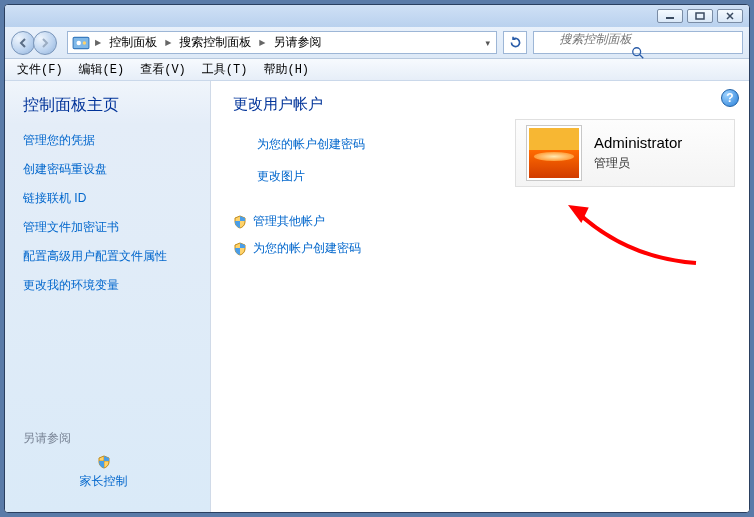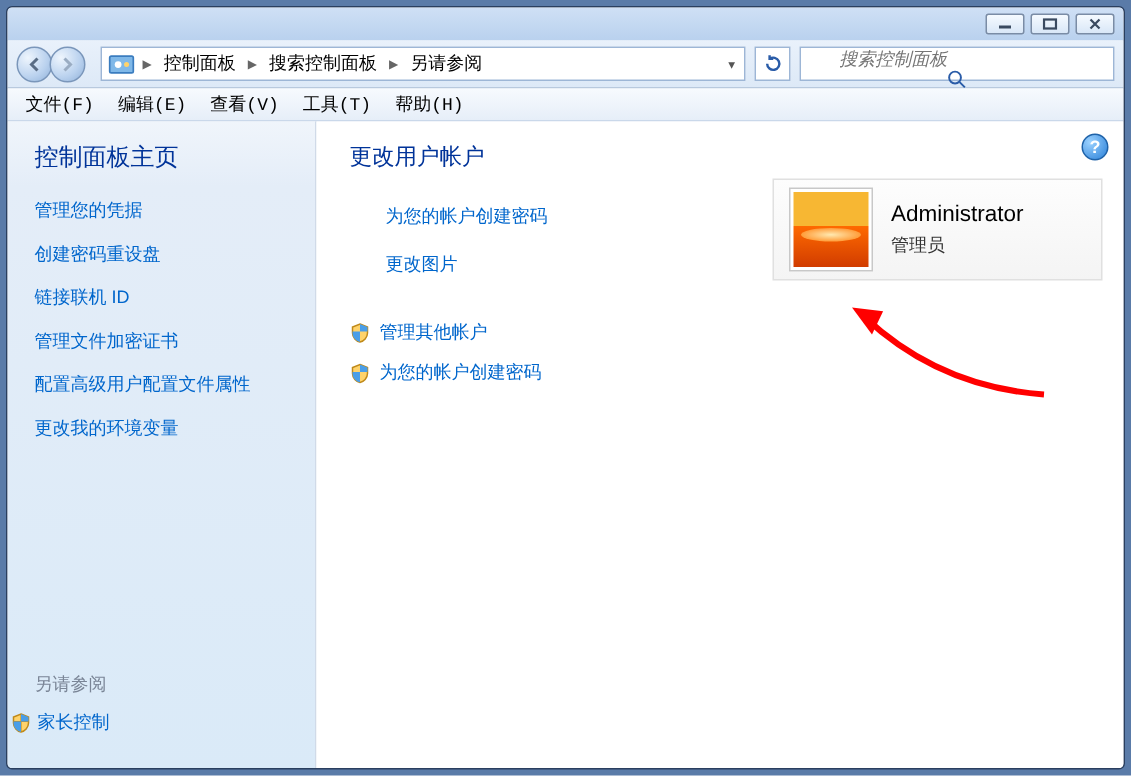--- a/index.html
+++ b/index.html
@@ -35,21 +35,21 @@
 
 
 .menubar { height: 22px; background: linear-gradient(#f7fafe,#e6eef8); border-bottom:1px solid #cad8ea; display:flex; align-items:center; font-size:12px; padding-left:4px; }
 .menubar span { padding: 6px 8px; cursor:default;font-family:Liberation Mono, monospace; }
 
 
 .body { display:flex; height: calc(100% - 22px - 32px - 22px); }
 .sidebar { width: 206px; background: linear-gradient(180deg,#f0f5fb 0%, #e4edf8 10%, #daeaf8 100%); border-right:1px solid #d0dae8; padding: 14px 10px 10px 18px; display:flex; flex-direction:column; font-size:12px; }
 .sidebar .home { color:#003399; font-size:16px; margin-bottom:16px; }
 .sidebar a.link { color:#0066cc; text-decoration:none; display:block; margin-bottom:12px; font-size:12px; }
-.sidebar a.link.shield { display:flex; align-items:center; gap:4px; margin-left:-16px; }
+.sidebar a.link.shield { display:flex; align-items:center; gap:4px; margin-left:-16px;flex-direction:column; }
 .sidebar .spacer { flex:1; }
 .sidebar .seealso { color:#7a8596; margin-bottom:8px; }
 
 .content { flex:1; background:#fff; padding: 14px 12px 12px 22px; position:relative; font-size:12px; }
 .content h1 { font-size:15px; font-weight:normal; color:#003399; margin-bottom:22px; }
 .task-links a { color:#0066cc; text-decoration:none; display:block; margin-bottom:10px; font-size:12px;margin-top:15px; }
 .task-links { margin-left: 24px; margin-bottom: 28px; }
 .other-links a { color:#0066cc; text-decoration:none; font-size:12px;text-align:right; }
 .other-links .row { display:flex; align-items:center; gap:6px; margin-bottom:10px; }
 

